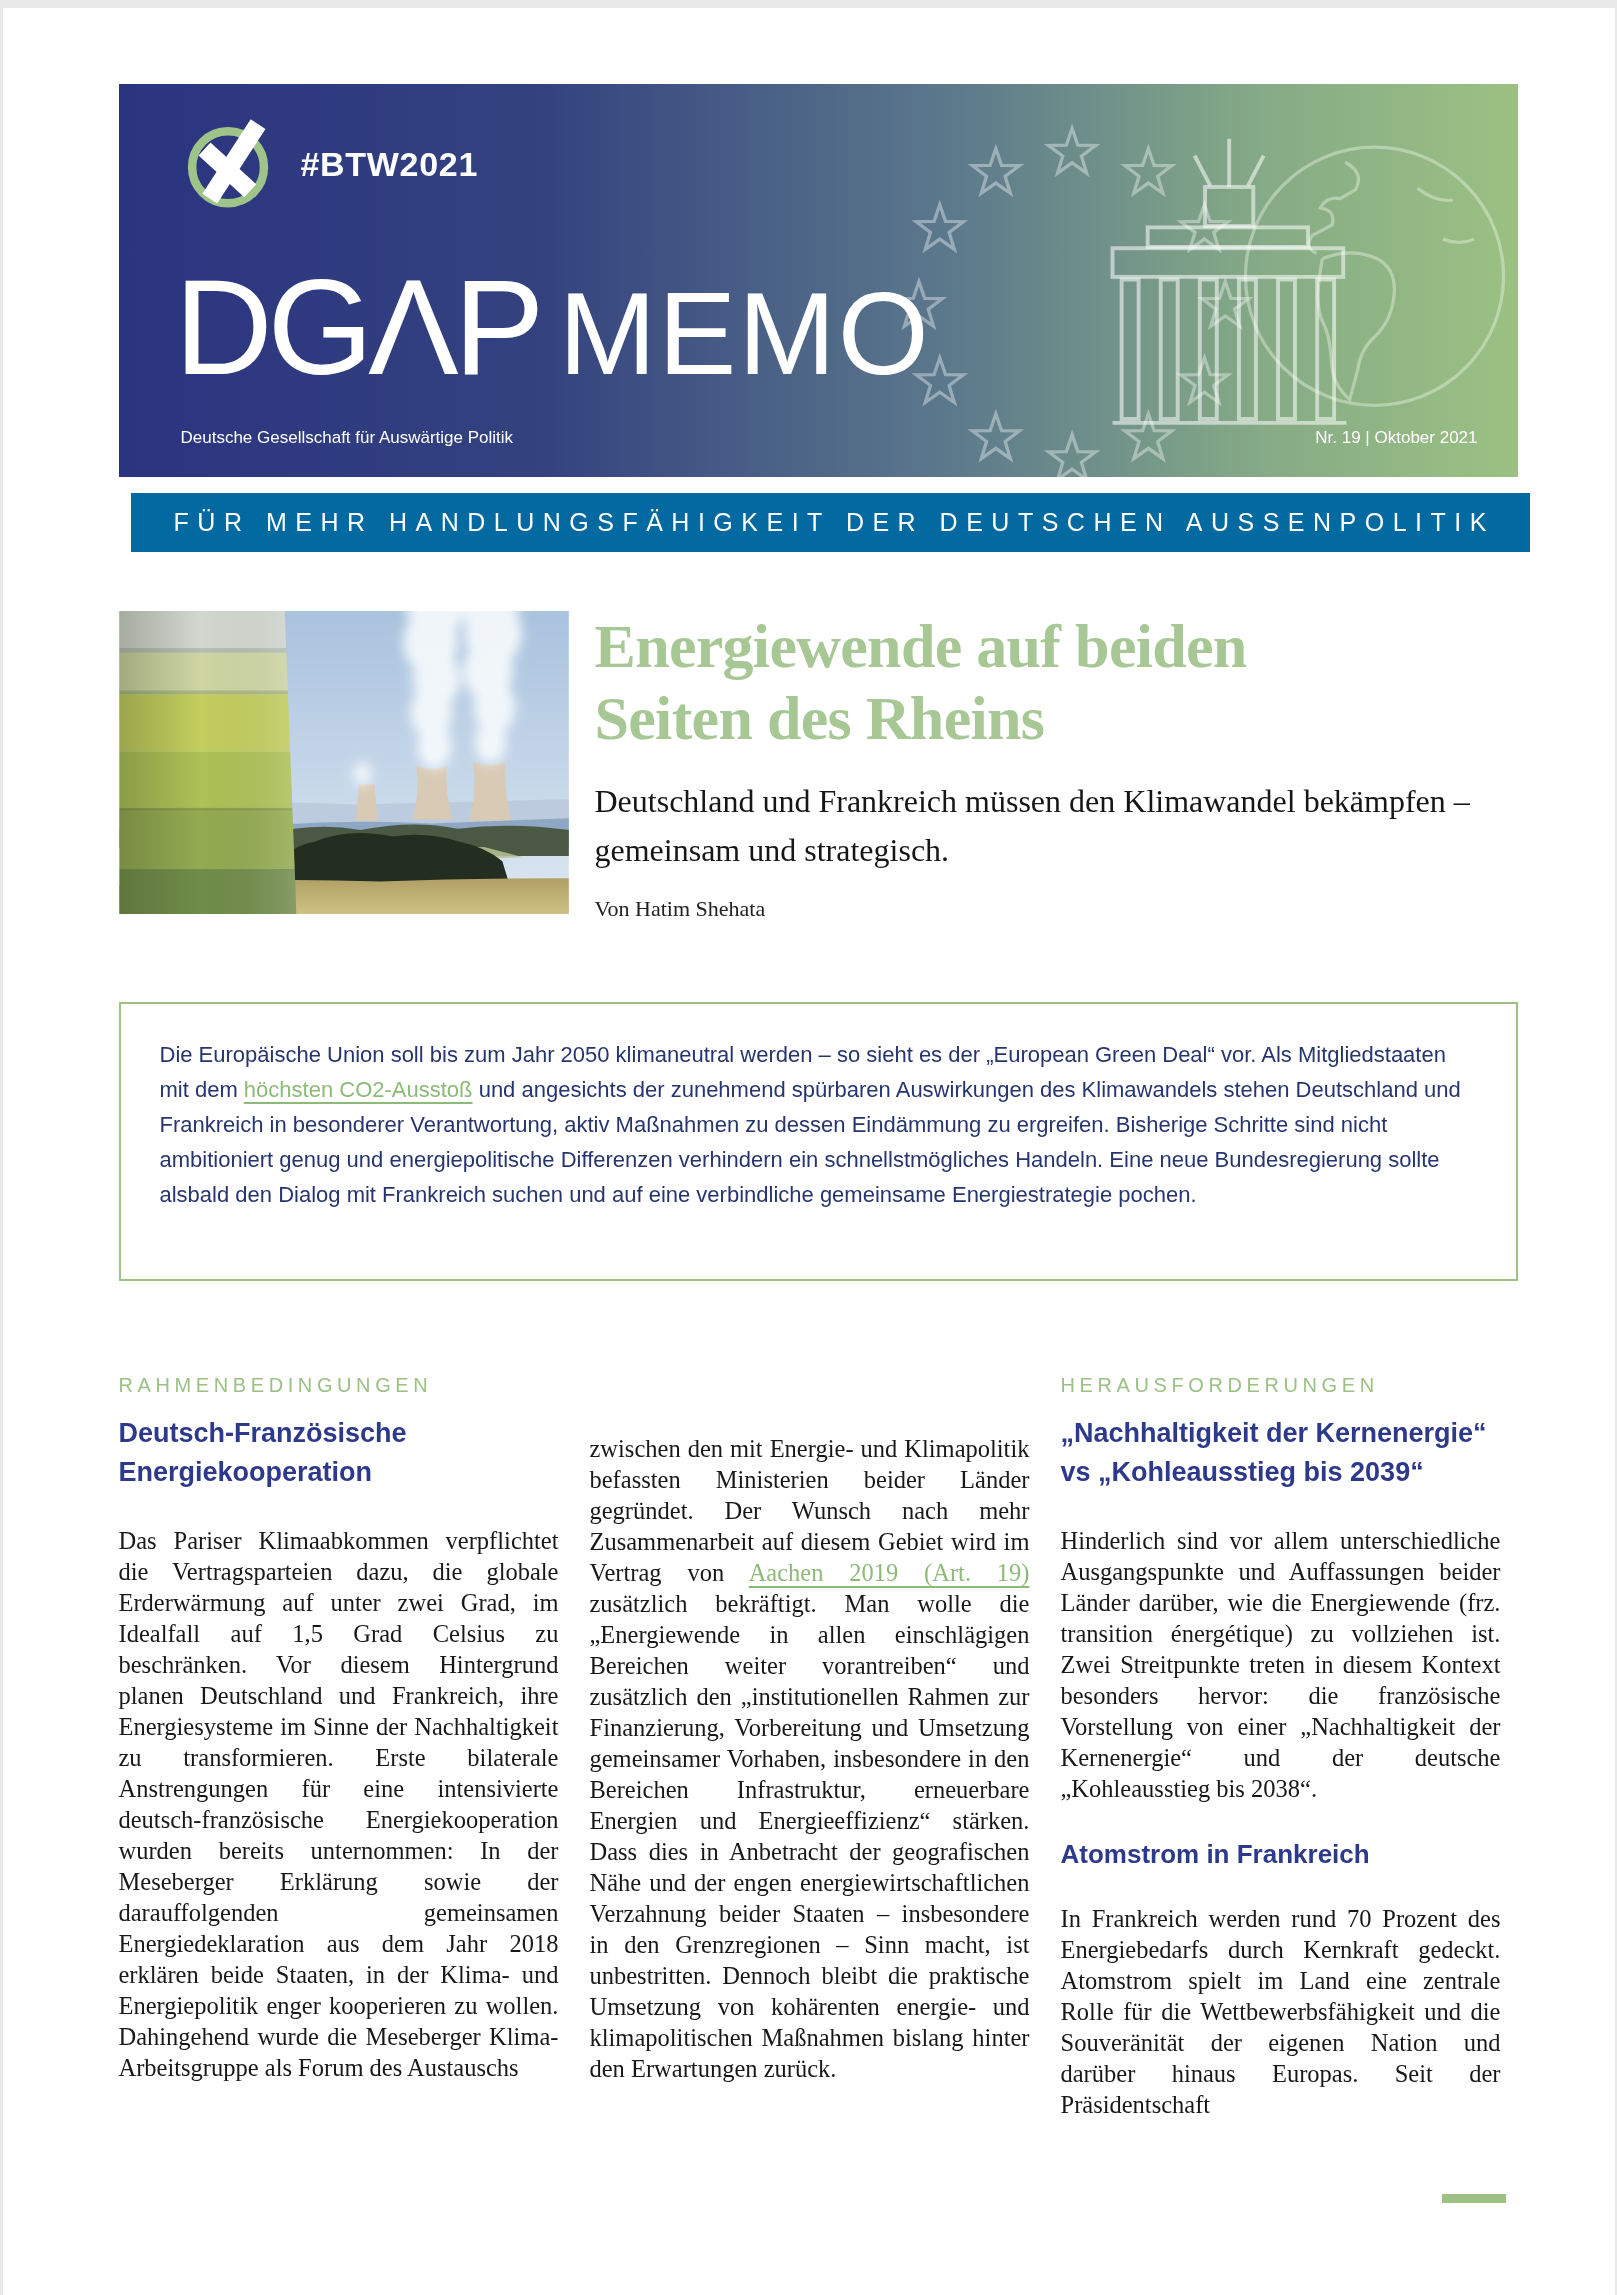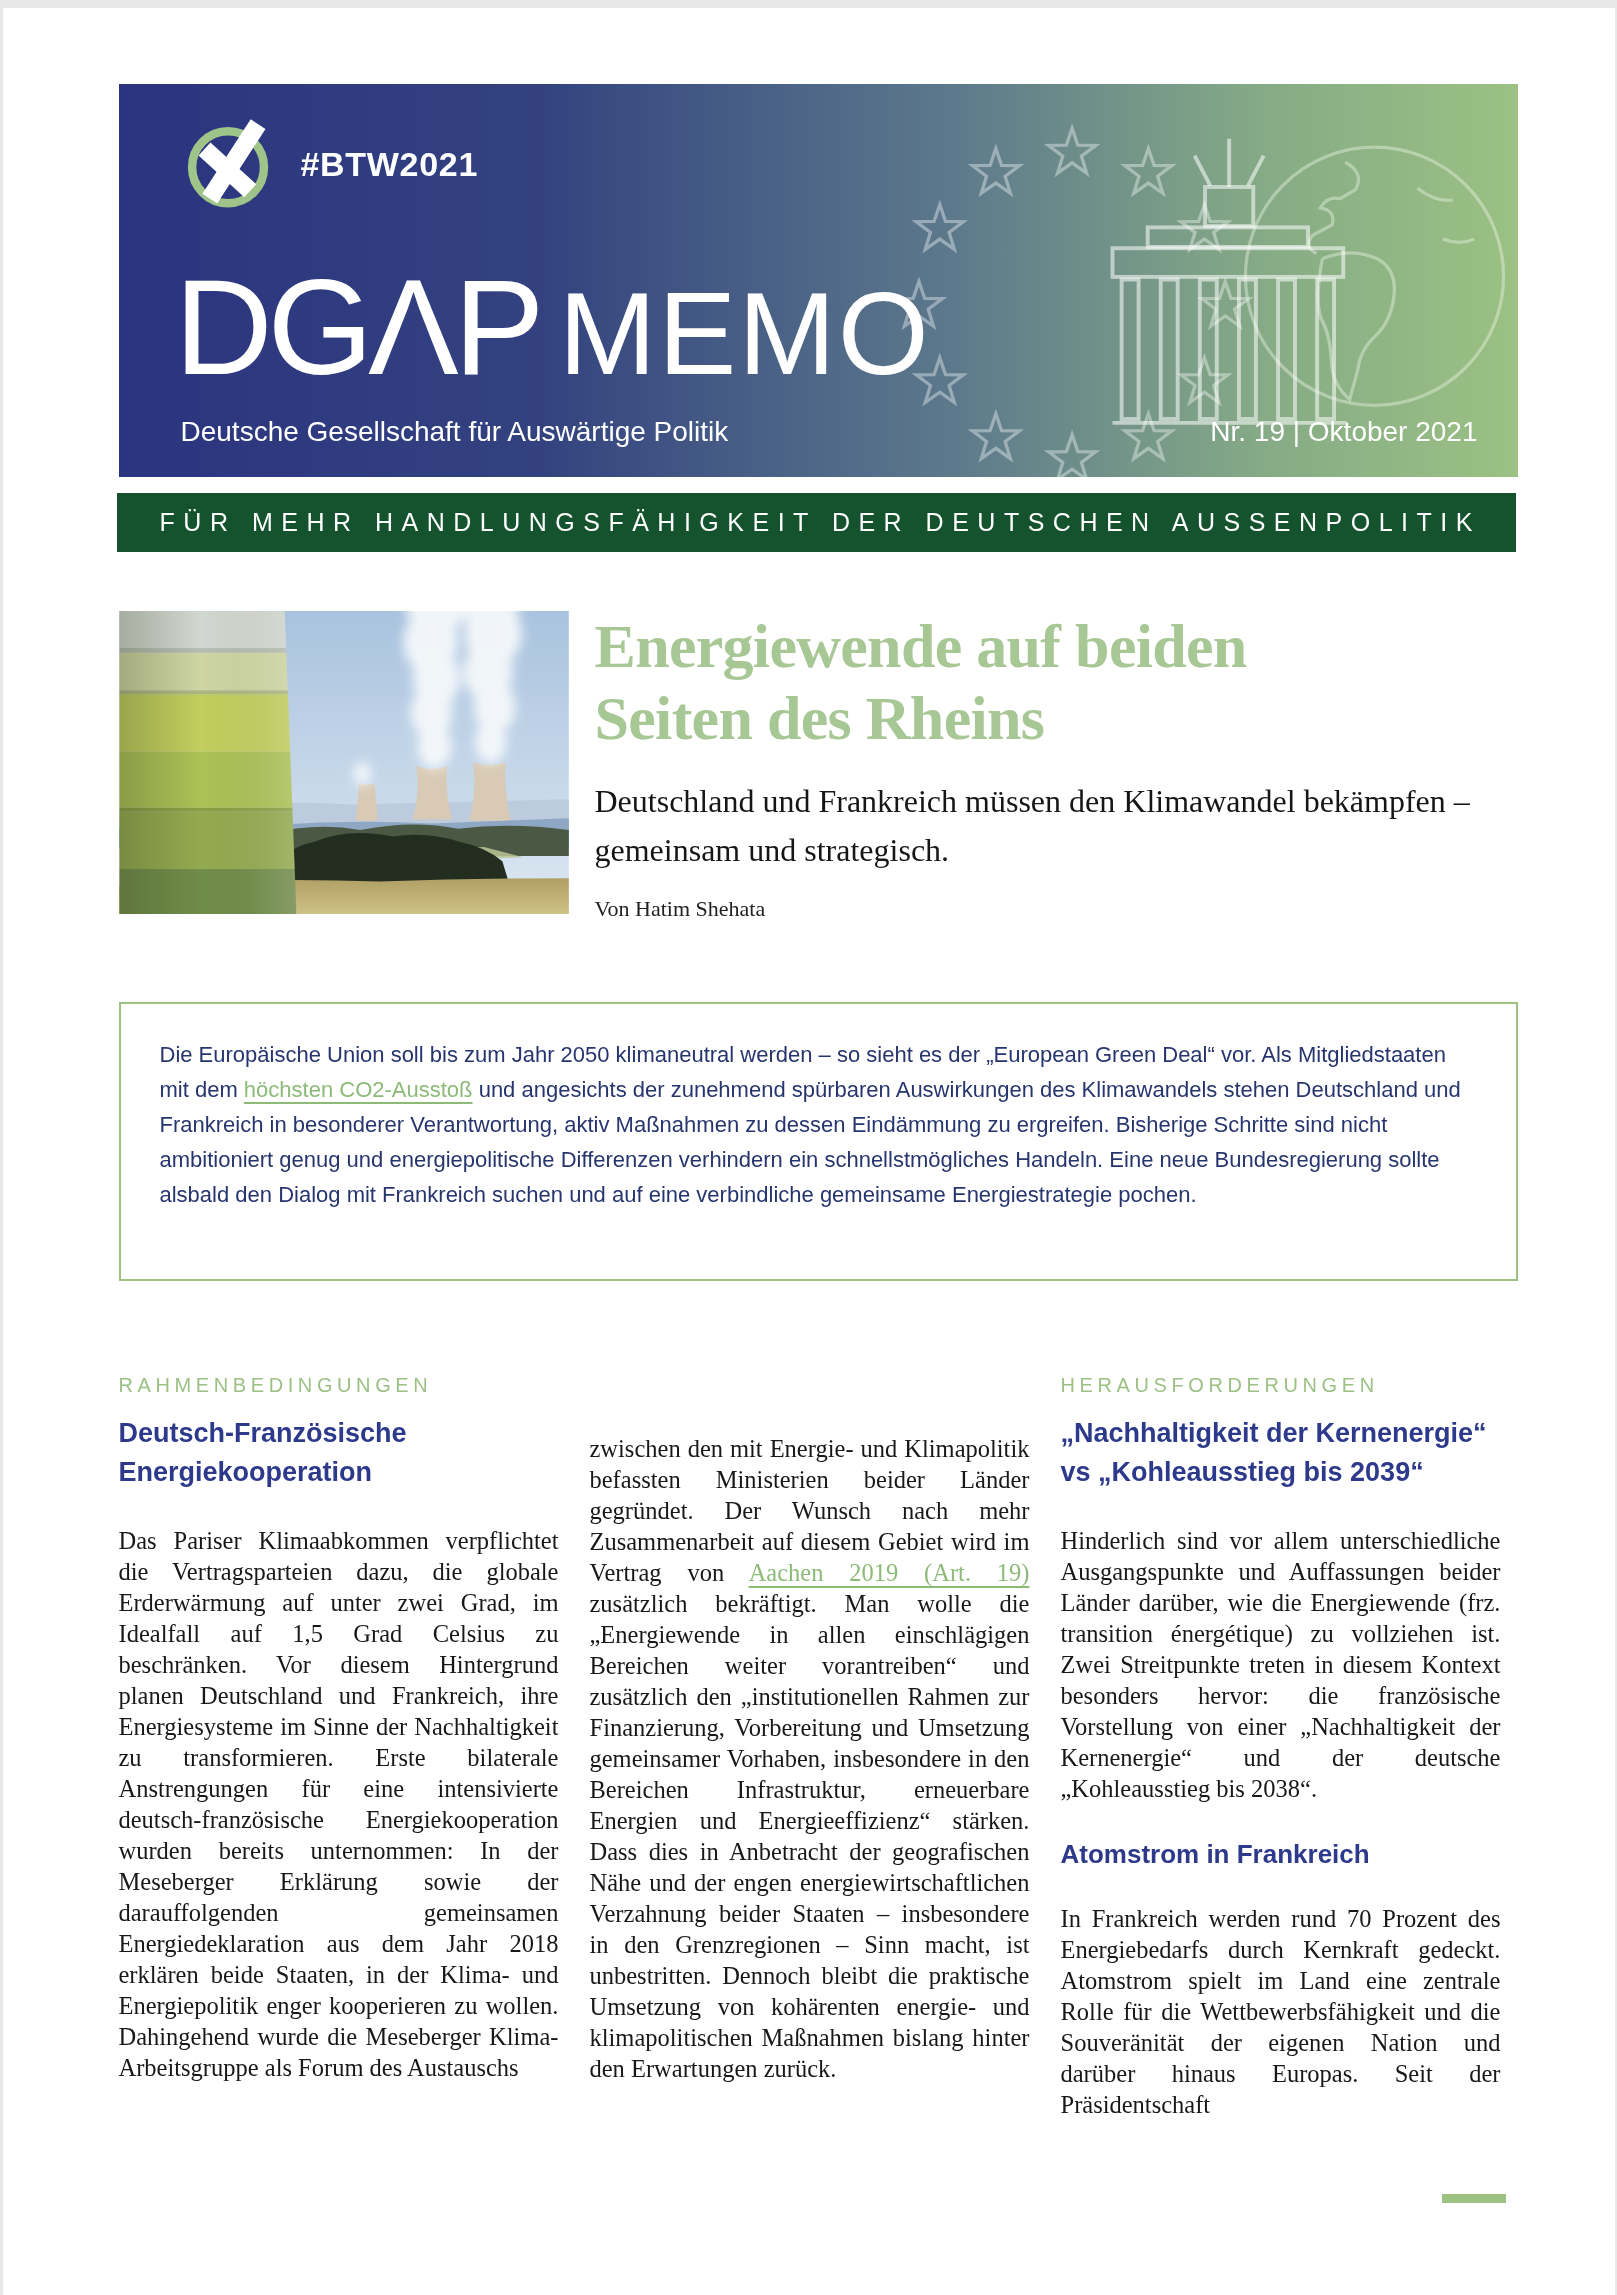--- a/index.html
+++ b/index.html
@@ -13,24 +13,24 @@
     overflow:hidden;}
   .hdr-deco{position:absolute;right:0;top:0;height:393px;width:665px;pointer-events:none;}
   .hdr-inner{position:relative;height:100%;z-index:2;}
   .brand-row{position:absolute;left:62px;top:31px;display:flex;align-items:center;gap:22px;}
   .logo-mark{width:98px;height:98px;display:block;}
   .hashtag{color:#ffffff;font-size:34px;font-weight:bold;letter-spacing:0.7px;}
   .logotype{position:absolute;left:56px;top:175px;display:flex;align-items:baseline;gap:19.6px;color:#fff;}
   .logo-dgap{font-size:136px;font-weight:normal;letter-spacing:-5.2px;line-height:1;}
   .logo-memo{font-size:117px;font-weight:400;letter-spacing:2px;line-height:1;}
   .hdr-bottom{position:absolute;left:62px;right:40px;bottom:29px;display:flex;
-    justify-content:space-between;align-items:flex-end;color:#ffffff;font-size:28px;}
-
-  
-  .banner{position:absolute;left:114px;top:485px;width:1399px;height:59px;background:#14532d;
+    justify-content:space-between;align-items:flex-end;color:#ffffff;font-size:17px;}
+
+  
+  .banner{position:absolute;left:128px;top:485px;width:1399px;height:59px;background:#0369a1;
     display:flex;align-items:center;justify-content:center;color:#ffffff;font-size:25px;
     letter-spacing:8.5px;text-indent:8.5px;white-space:nowrap;}
 
   
   .hero{position:absolute;left:116px;top:603px;width:1399px;height:346px;display:flex;}
   .photo{width:450px;height:303px;flex:0 0 auto;overflow:hidden;}
   .hero-text{margin-left:26px;width:923px;}
   .title{margin:0;color:#a7c795;font-size:62px;line-height:1.16;font-weight:bold;
     white-space:pre-line;letter-spacing:-0.7px;font-family:Liberation Serif, serif;}
   .subtitle{margin:22px 0 0 0;color:#161616;font-size:32px;line-height:1.55;}

